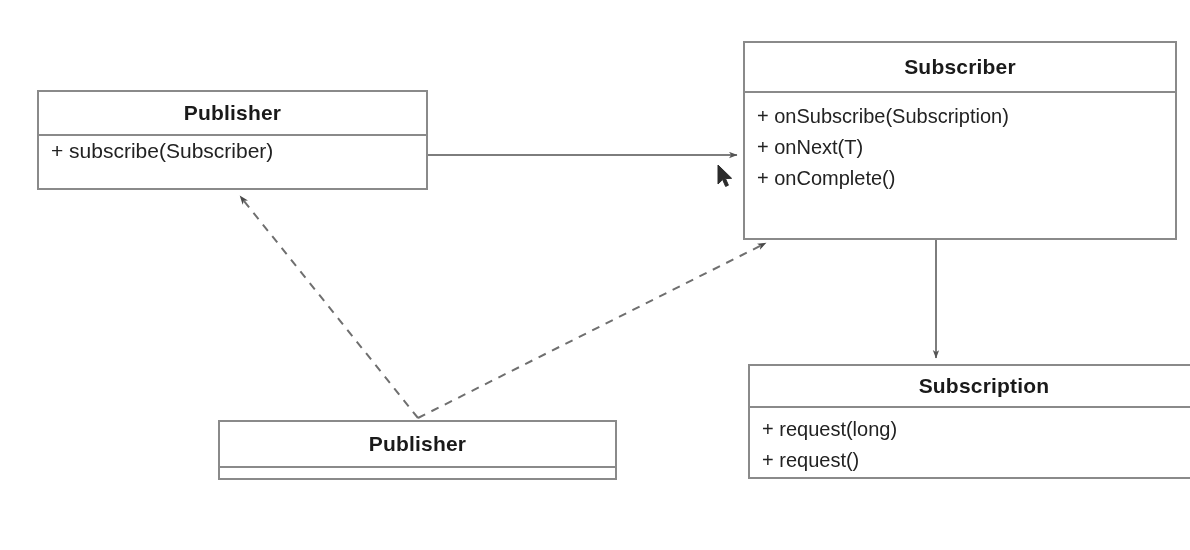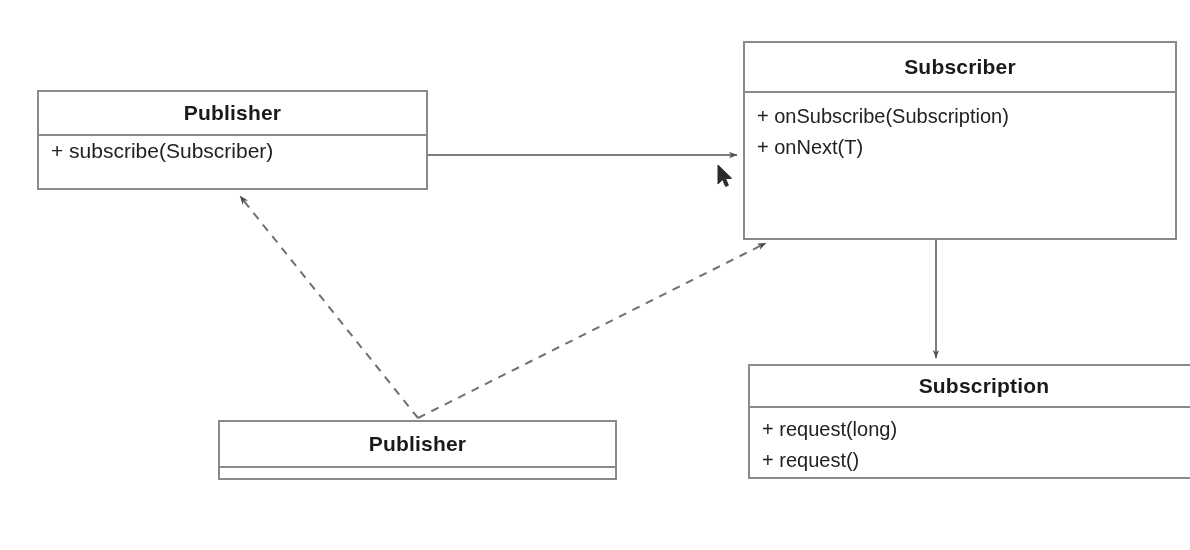--- a/index.html
+++ b/index.html
@@ -126,20 +126,21 @@
     <div class="uml-members">
       <div class="uml-member">+ subscribe(Subscriber)</div>
     </div>
   </div>
 
   <div class="uml-class" id="class-subscriber">
     <div class="uml-title">Subscriber</div>
     <div class="uml-members">
       <div class="uml-member">+ onSubscribe(Subscription)</div>
       <div class="uml-member">+ onNext(T)</div>
+      <div class="uml-member">+ onComplete()</div>
     </div>
   </div>
 
   <div class="uml-class" id="class-subscription">
     <div class="uml-title">Subscription</div>
     <div class="uml-members">
       <div class="uml-member">+ request(long)</div>
       <div class="uml-member">+ request()</div>
     </div>
   </div>

